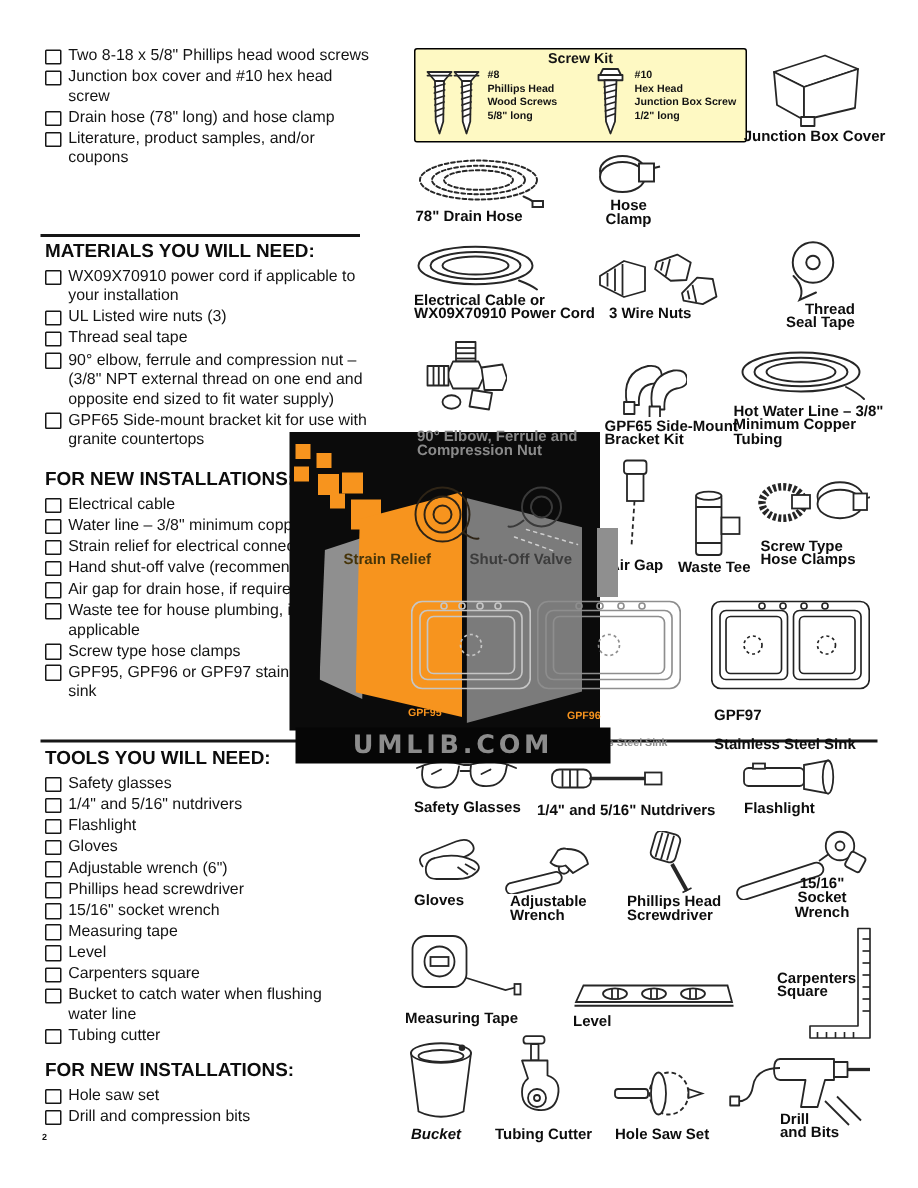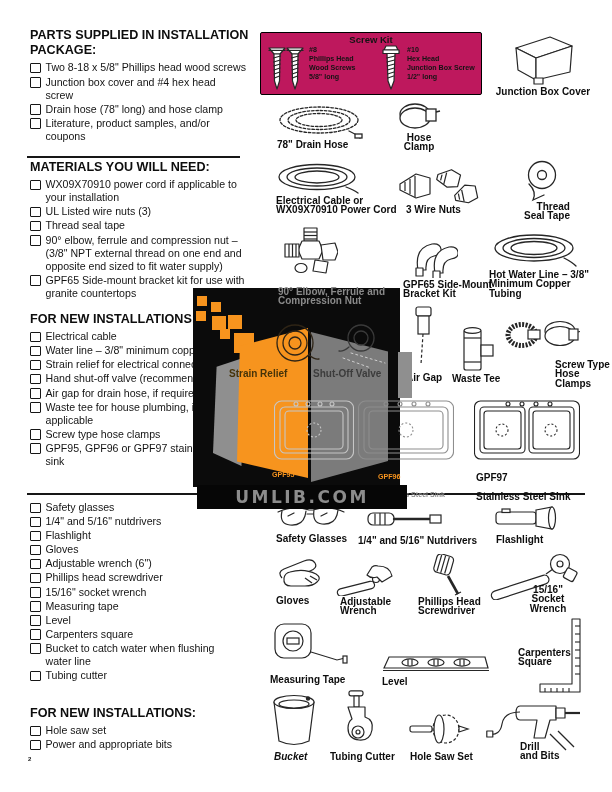--- a/index.html
+++ b/index.html
@@ -7,21 +7,21 @@
         font-family:"Liberation Sans",sans-serif;color:#141414;}
   .section{position:absolute;left:30px;width:236px;z-index:1;}
   .section h2{font-size:12.6px;line-height:15.2px;font-weight:700;margin:0;color:#0d0d0d;}
   .section ul{list-style:none;margin:3px 0 0 0;padding:0;}
   .section li{display:flex;gap:5px;margin:0 0 1px 0;}
   .cb{width:8.5px;height:8.5px;border:1.3px solid #161616;border-radius:1px;flex:none;margin-top:1.5px;background:#fff;}
   .txt{font-size:10.6px;line-height:13.1px;white-space:pre-line;}
   .hr{position:absolute;height:1.5px;background:#161616;z-index:0;}
   .flabel{position:absolute;font-size:10px;font-weight:700;line-height:9.3px;color:#0d0d0d;white-space:pre-line;z-index:1;}
   .fig{position:absolute;z-index:1;}
-  .kitbox{position:absolute;left:260px;top:32px;width:220px;height:61px;border:1.6px solid #000;border-radius:2px;z-index:1;background:#be185d;}
+  .kitbox{position:absolute;left:276px;top:32px;width:220px;height:61px;border:1.6px solid #000;border-radius:2px;z-index:1;background:#fef9c3;}
   .kittitle{position:absolute;top:1px;left:0;right:0;text-align:center;font-size:9.5px;font-weight:700;}
   .skt{position:absolute;font-size:7.1px;font-weight:700;line-height:9.1px;white-space:pre-line;}
   .pagenum{position:absolute;left:28px;top:756px;font-size:6px;font-weight:700;}
   
   .wm-box{position:absolute;left:193px;top:288px;width:207px;height:199px;background:#0b0b0b;z-index:4;overflow:hidden;}
   .wm-sq{position:absolute;}
   .wm-sheet{position:absolute;left:20px;top:70px;width:30px;height:108px;background:#8f8f8f;
             clip-path:polygon(12% 8%,100% 0,95% 100%,0 88%);}
   .wm-pl{position:absolute;left:44px;top:40px;width:71px;height:150px;background:#F7941E;
          clip-path:polygon(4% 12%,100% 0,100% 100%,0 89%);}
@@ -39,30 +39,29 @@
 </style>
 </head>
 <body>
 
 <div class="page">
 
   <div class="hr" style="left:27px;top:156px;width:213px;"></div>
   <div class="hr" style="left:27px;top:493px;width:558px;"></div>
 
   <div class="section" style="top:28px;">
-    <h2>PARTS SUPPLIED IN INSTALLATION PACKAGE:</h2>
     <ul>
 
     <li>
           <span class="cb"></span>
           <span class="txt">Two 8-18 x 5/8" Phillips head wood screws</span>
         </li>
         <li>
           <span class="cb"></span>
-          <span class="txt">Junction box cover and #4 hex head
+          <span class="txt">Junction box cover and #10 hex head
 screw</span>
         </li>
         <li>
           <span class="cb"></span>
           <span class="txt">Drain hose (78" long) and hose clamp</span>
         </li>
         <li>
           <span class="cb"></span>
           <span class="txt">Literature, product samples, and/or
 coupons</span>
@@ -133,20 +132,21 @@
           <span class="txt">Screw type hose clamps</span>
         </li>
         <li>
           <span class="cb"></span>
           <span class="txt">GPF95, GPF96 or GPF97 stainless steel
 sink</span>
         </li>
       </ul>
   </div>
   <div class="section" style="top:498px;">
+    <h2>TOOLS YOU WILL NEED:</h2>
     <ul>
 
     <li>
           <span class="cb"></span>
           <span class="txt">Safety glasses</span>
         </li>
         <li>
           <span class="cb"></span>
           <span class="txt">1/4" and 5/16" nutdrivers</span>
         </li>
@@ -196,21 +196,21 @@
   <div class="section" style="top:706px;">
     <h2>FOR NEW INSTALLATIONS:</h2>
     <ul>
 
     <li>
           <span class="cb"></span>
           <span class="txt">Hole saw set</span>
         </li>
         <li>
           <span class="cb"></span>
-          <span class="txt">Power and appropriate bits</span>
+          <span class="txt">Drill and compression bits</span>
         </li>
       </ul>
   </div>
   <div class="pagenum">2</div>
 
   <div class="kitbox">
     <div class="kittitle">Screw Kit</div>
     <svg style="position:absolute;left:7px;top:12px;" width="36" height="46" viewBox="0 0 36 46" stroke="#262626" stroke-width="1.2" fill="none" stroke-linecap="round" stroke-linejoin="round">
       <g>
           <polygon points="1,3 17,3 12,9 6,9" fill="#fff"></polygon>
@@ -371,21 +371,21 @@
   <div class="flabel" style="left:452px;top:374px;">Waste Tee</div>
 
   <svg class="fig" style="left:504px;top:316px;" width="76" height="40" viewBox="0 0 76 40" stroke="#262626" stroke-width="1.2" fill="none">
     <ellipse cx="18" cy="19" rx="14" ry="10.5" fill="#fff" stroke-width="5" stroke-dasharray="2 1.4"></ellipse>
       <rect x="24" y="14" width="12" height="9" fill="#fff"></rect>
     <ellipse cx="56" cy="15" rx="15" ry="9.5" fill="#fff"></ellipse>
       <ellipse cx="56" cy="20" rx="15" ry="9.5" fill="#fff"></ellipse>
       <rect x="65" y="13" width="9" height="11" fill="#fff"></rect>
       <line x1="74" y1="16" x2="78" y2="15"></line>
   </svg>
-  <div class="flabel" style="left:507px;top:360px;margin-left:48px;">Screw Type
+  <div class="flabel" style="left:507px;top:360px;">Screw Type
 Hose Clamps</div>
 
   <svg class="gsink" style="left:274px;top:394px;" width="80" height="66" viewBox="0 0 80 66" stroke="#c6c6c6" stroke-width="1.1" fill="none">
     <rect x="0.5" y="7" width="79" height="58" rx="7"></rect>
       <rect x="6" y="13" width="68" height="46" rx="5"></rect>
       <rect x="11" y="17" width="58" height="38" rx="4"></rect>
       <circle cx="40" cy="36" r="7" stroke-dasharray="2 2"></circle>
       <circle cx="22" cy="10" r="2"></circle>
       <circle cx="34" cy="10" r="2"></circle>
       <circle cx="46" cy="10" r="2"></circle>

